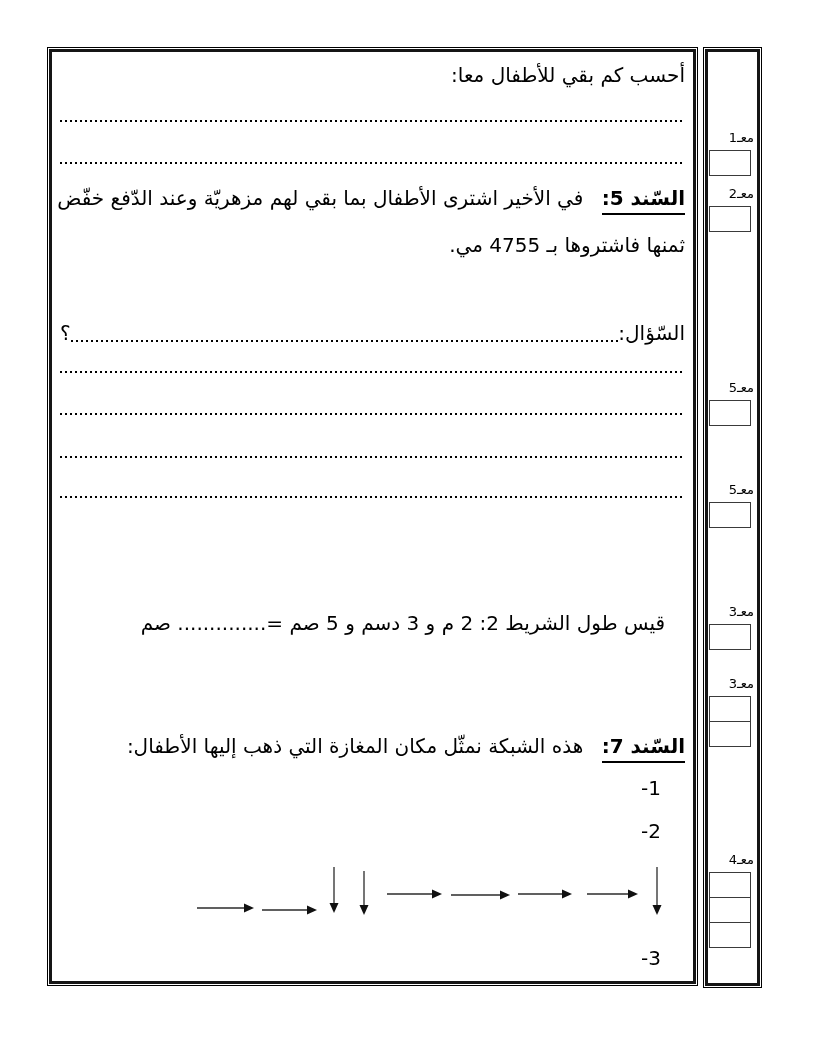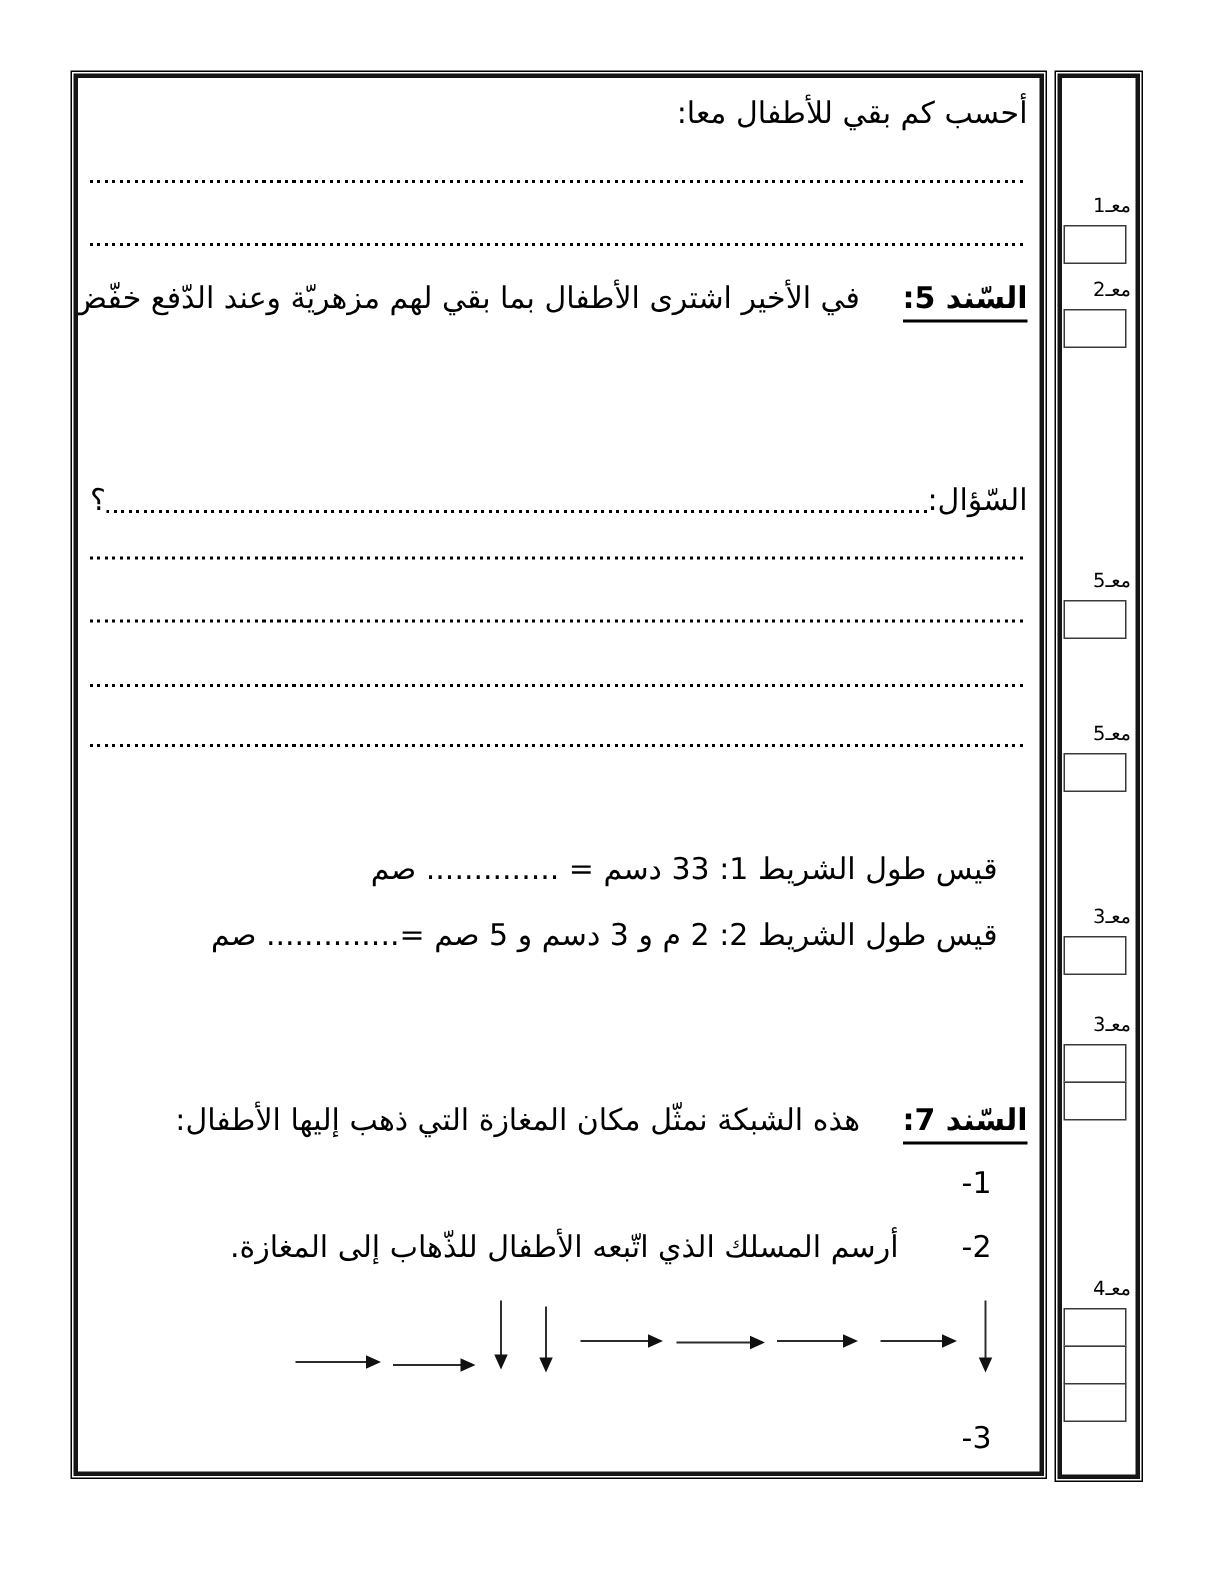--- a/index.html
+++ b/index.html
@@ -13,21 +13,21 @@
   .frame{position:absolute;border:1px solid #000;padding:1px;background:#fff;}
   .frame-inner{position:relative;border:3px solid #151515;width:100%;height:100%;overflow:hidden;background:#fff;}
   .mainframe{left:47px;top:47px;width:651px;height:939px;}
   .marginframe{left:703px;top:47px;width:59px;height:941px;}
 
   .line{
     position:absolute;right:8px;direction:rtl;unicode-bidi:embed;
     font-size:20px;line-height:26px;white-space:nowrap;color:#000;
   }
   .sec-title{
-    font-weight:bold;border-bottom:2px solid #000;padding-bottom:3px;margin-left:22px;
+    font-weight:bold;border-bottom:2px solid #000;padding-bottom:3px;margin-left:12px;
   }
   .indent{right:28px;}
   .dots{
     position:absolute;left:8px;right:10px;height:2px;
     background:repeating-linear-gradient(to right,#000 0 2px,transparent 2px 5px);
   }
   .q-line{
     position:absolute;left:8px;right:8px;direction:rtl;display:flex;
     font-size:20px;line-height:26px;align-items:flex-end;
   }
@@ -60,46 +60,45 @@
 
     <div class="line" style="top:10px">أحسب كم بقي للأطفال معا:</div>
 
     <div class="dots" style="top:68px"></div>
     <div class="dots" style="top:110px"></div>
 
     <div class="line" style="top:133px">
       <span class="sec-title">السّند 5:</span>
       <span>في الأخير اشترى الأطفال بما بقي لهم مزهريّة وعند الدّفع خفّض لهم البائع في</span>
     </div>
+    <div class="line" style="top:180px">ثمنها فاشتروها بـ 4755 مي.</div>
 
     <div class="q-line" style="top:268px">
       <span>السّؤال:</span>
       <div class="q-dots"></div>
       <span>؟</span>
     </div>
 
     <div class="dots" style="top:319px"></div>
     <div class="dots" style="top:361px"></div>
     <div class="dots" style="top:404px"></div>
     <div class="dots" style="top:444px"></div>
 
-    <div class="line indent" style="top:514px">قيس طول الشريط 1: 33 دسم = .............. صم</div>
     <div class="line indent" style="top:558px">قيس طول الشريط 2: 2 م و 3 دسم و 5 صم =.............. صم</div>
 
     <div class="line" style="top:681px">
       <span class="sec-title">السّند 7:</span>
       <span>هذه الشبكة نمثّل مكان المغازة التي ذهب إليها الأطفال:</span>
     </div>
 
     <div class="item" style="top:723px">
       <span>1-</span>
     </div>
     <div class="item" style="top:766px">
       <span>2-</span>
-      <span>أرسم المسلك الذي اتّبعه الأطفال للذّهاب إلى المغازة.</span>
     </div>
 
     <svg id="path-svg" width="641" height="75" viewBox="0 0 641 75">
         <line x1="145" y1="56" x2="193" y2="56" stroke="#2b2b2b" stroke-width="1.3"></line>
         <polygon points="202,56 192,51.5 192,60.5" fill="#111"></polygon>
         <line x1="210" y1="58" x2="256" y2="58" stroke="#2b2b2b" stroke-width="1.3"></line>
         <polygon points="265,58 255,53.5 255,62.5" fill="#111"></polygon>
         <line x1="282" y1="15" x2="282" y2="52" stroke="#2b2b2b" stroke-width="1.3"></line>
         <polygon points="282,61 277.5,51 286.5,51" fill="#111"></polygon>
         <line x1="312" y1="19" x2="312" y2="54" stroke="#2b2b2b" stroke-width="1.3"></line>

